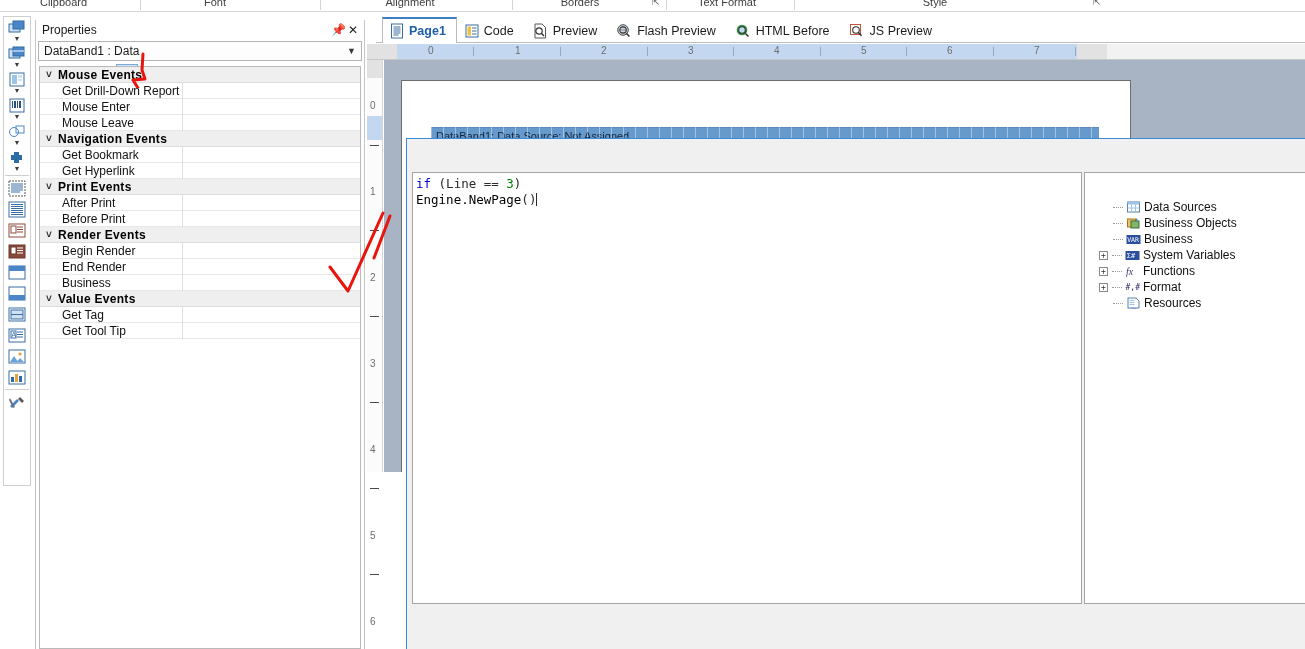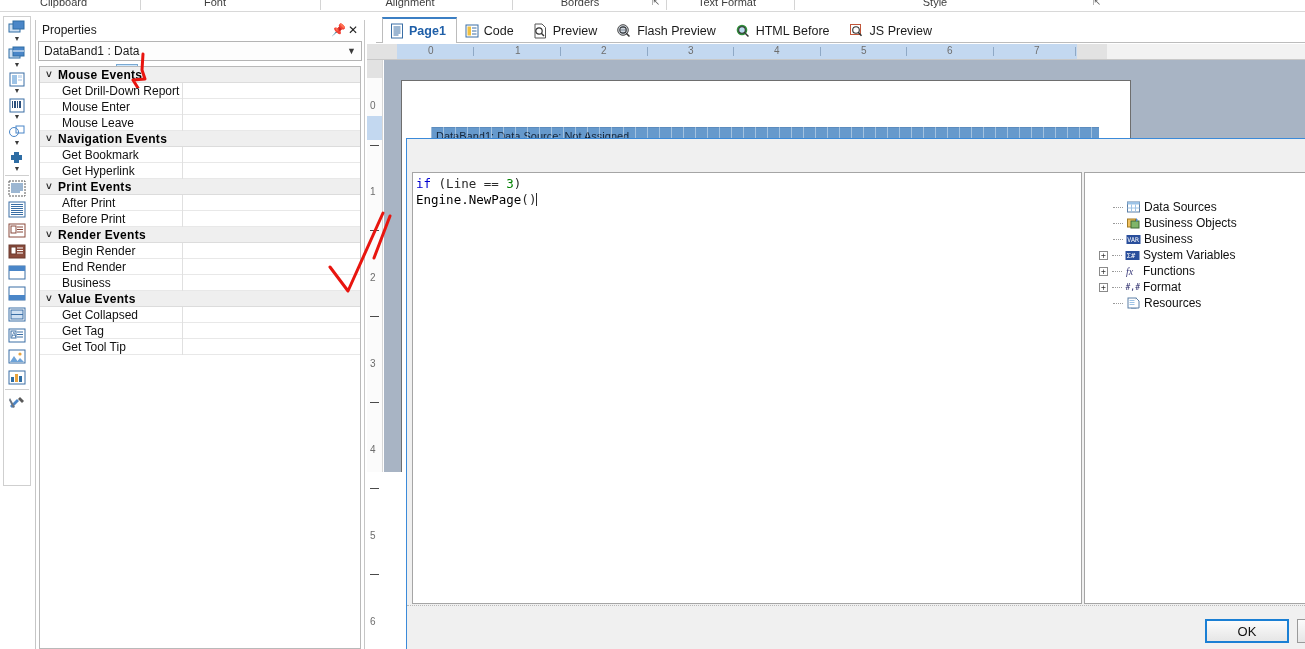--- a/index.html
+++ b/index.html
@@ -550,24 +550,20 @@
         <div class="gp-val"></div>
       </div>
       <div class="grid-row grid-prop">
         <div class="gp-name">Business</div>
         <div class="gp-val"></div>
       </div>
 
       <div class="grid-row grid-cat">
         <span class="cat-arrow">˅</span>
         <span class="cat-text">Value  Events</span>
-      </div>
-      <div class="grid-row grid-prop">
-        <div class="gp-name">Get Collapsed</div>
-        <div class="gp-val"></div>
       </div>
       <div class="grid-row grid-prop">
         <div class="gp-name">Get Tag</div>
         <div class="gp-val"></div>
       </div>
       <div class="grid-row grid-prop">
         <div class="gp-name">Get Tool Tip</div>
         <div class="gp-val"></div>
       </div>
     </div>
@@ -789,24 +785,20 @@
                   <line x1="2.5" y1="3.5" x2="7.5" y2="3.5"></line>
                   <line x1="2.5" y1="5.5" x2="7.5" y2="5.5"></line>
                   <line x1="2.5" y1="7.5" x2="7.5" y2="7.5"></line>
                 </g>
               </svg>
           </span>
           <span>Resources</span>
         </div>
       </div>
 
-      <div class="dlg-footer">
-        <div class="btn btn-ok">OK</div>
-        <div class="btn btn-cancel"></div>
-      </div>
     </div>
   </div>
 
   <svg class="ann" style="left:120px;top:48px;width:60px;height:40px;" viewBox="0 0 60 40">
     <path d="M18 40 L13 32 L25 31 L22 22 L23 6" stroke="#e8150f" stroke-width="3" fill="none" stroke-linecap="round" stroke-linejoin="round"></path>
   </svg>
   <svg class="ann" style="left:325px;top:205px;width:70px;height:90px;" viewBox="0 0 70 90">
     <path d="M5 62 L23 86 L58 8" stroke="#e8150f" stroke-width="3" fill="none" stroke-linecap="round" stroke-linejoin="round"></path>
   </svg>
   <svg class="ann" style="left:372px;top:212px;width:22px;height:50px;" viewBox="0 0 22 50">

